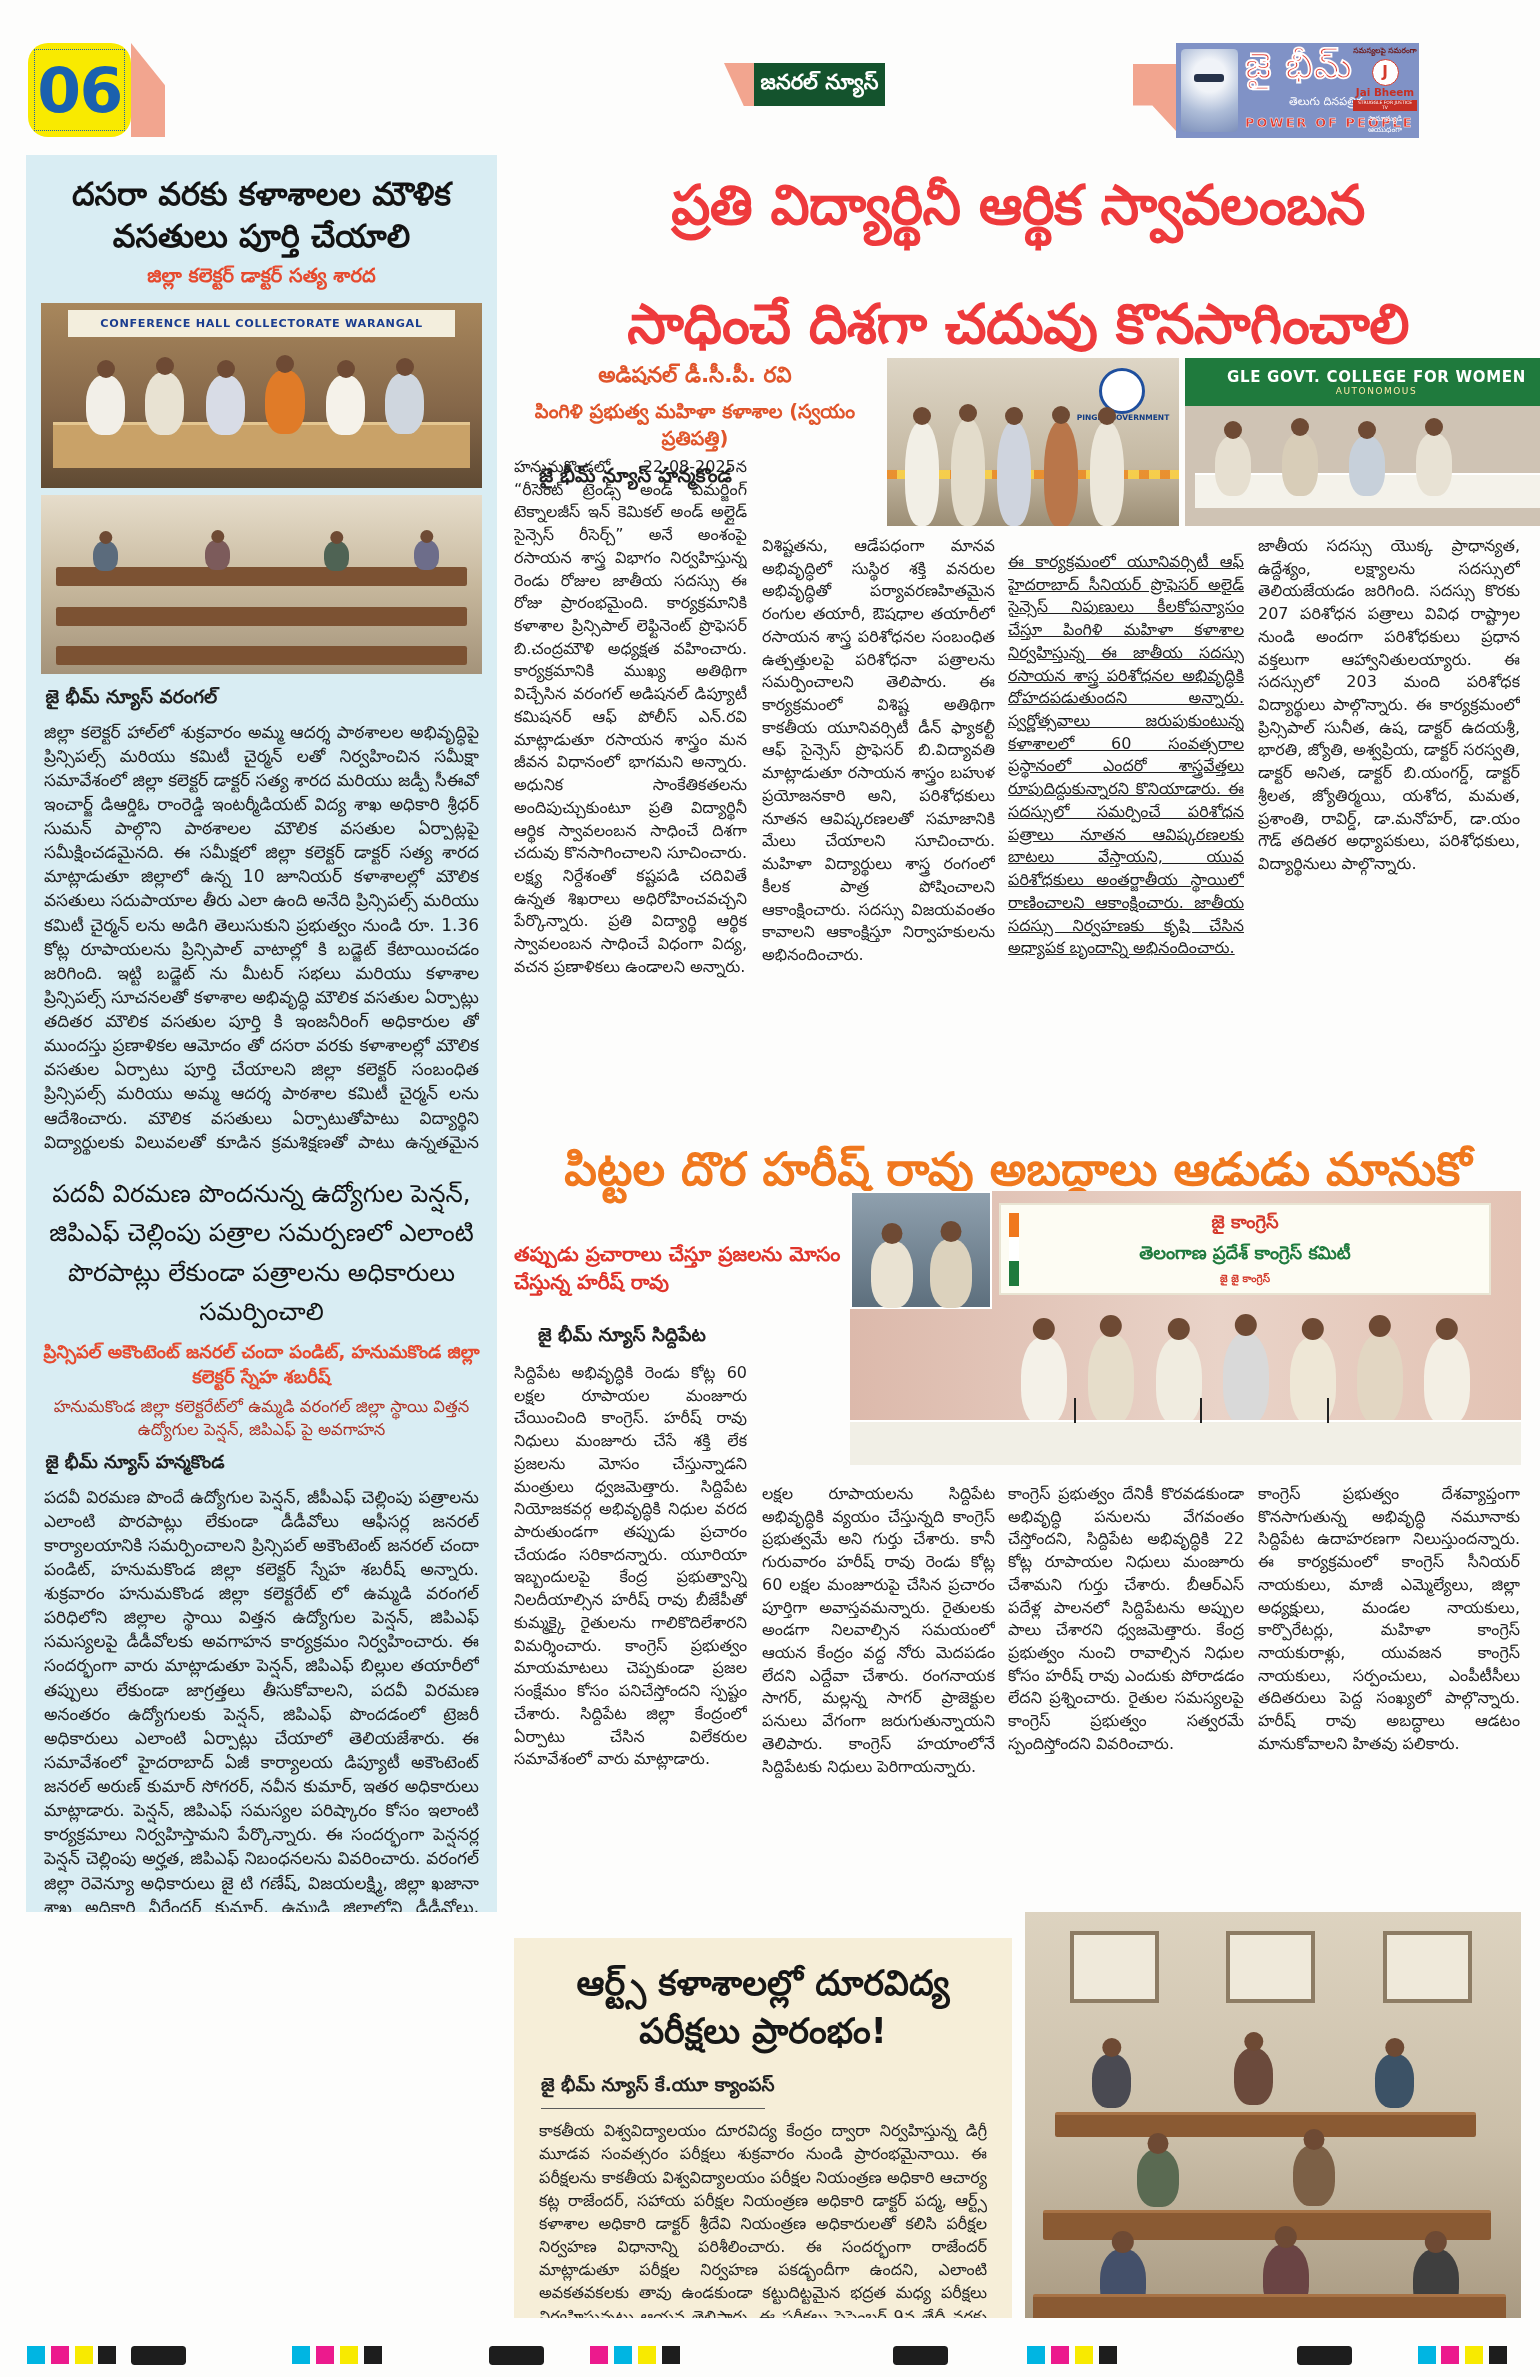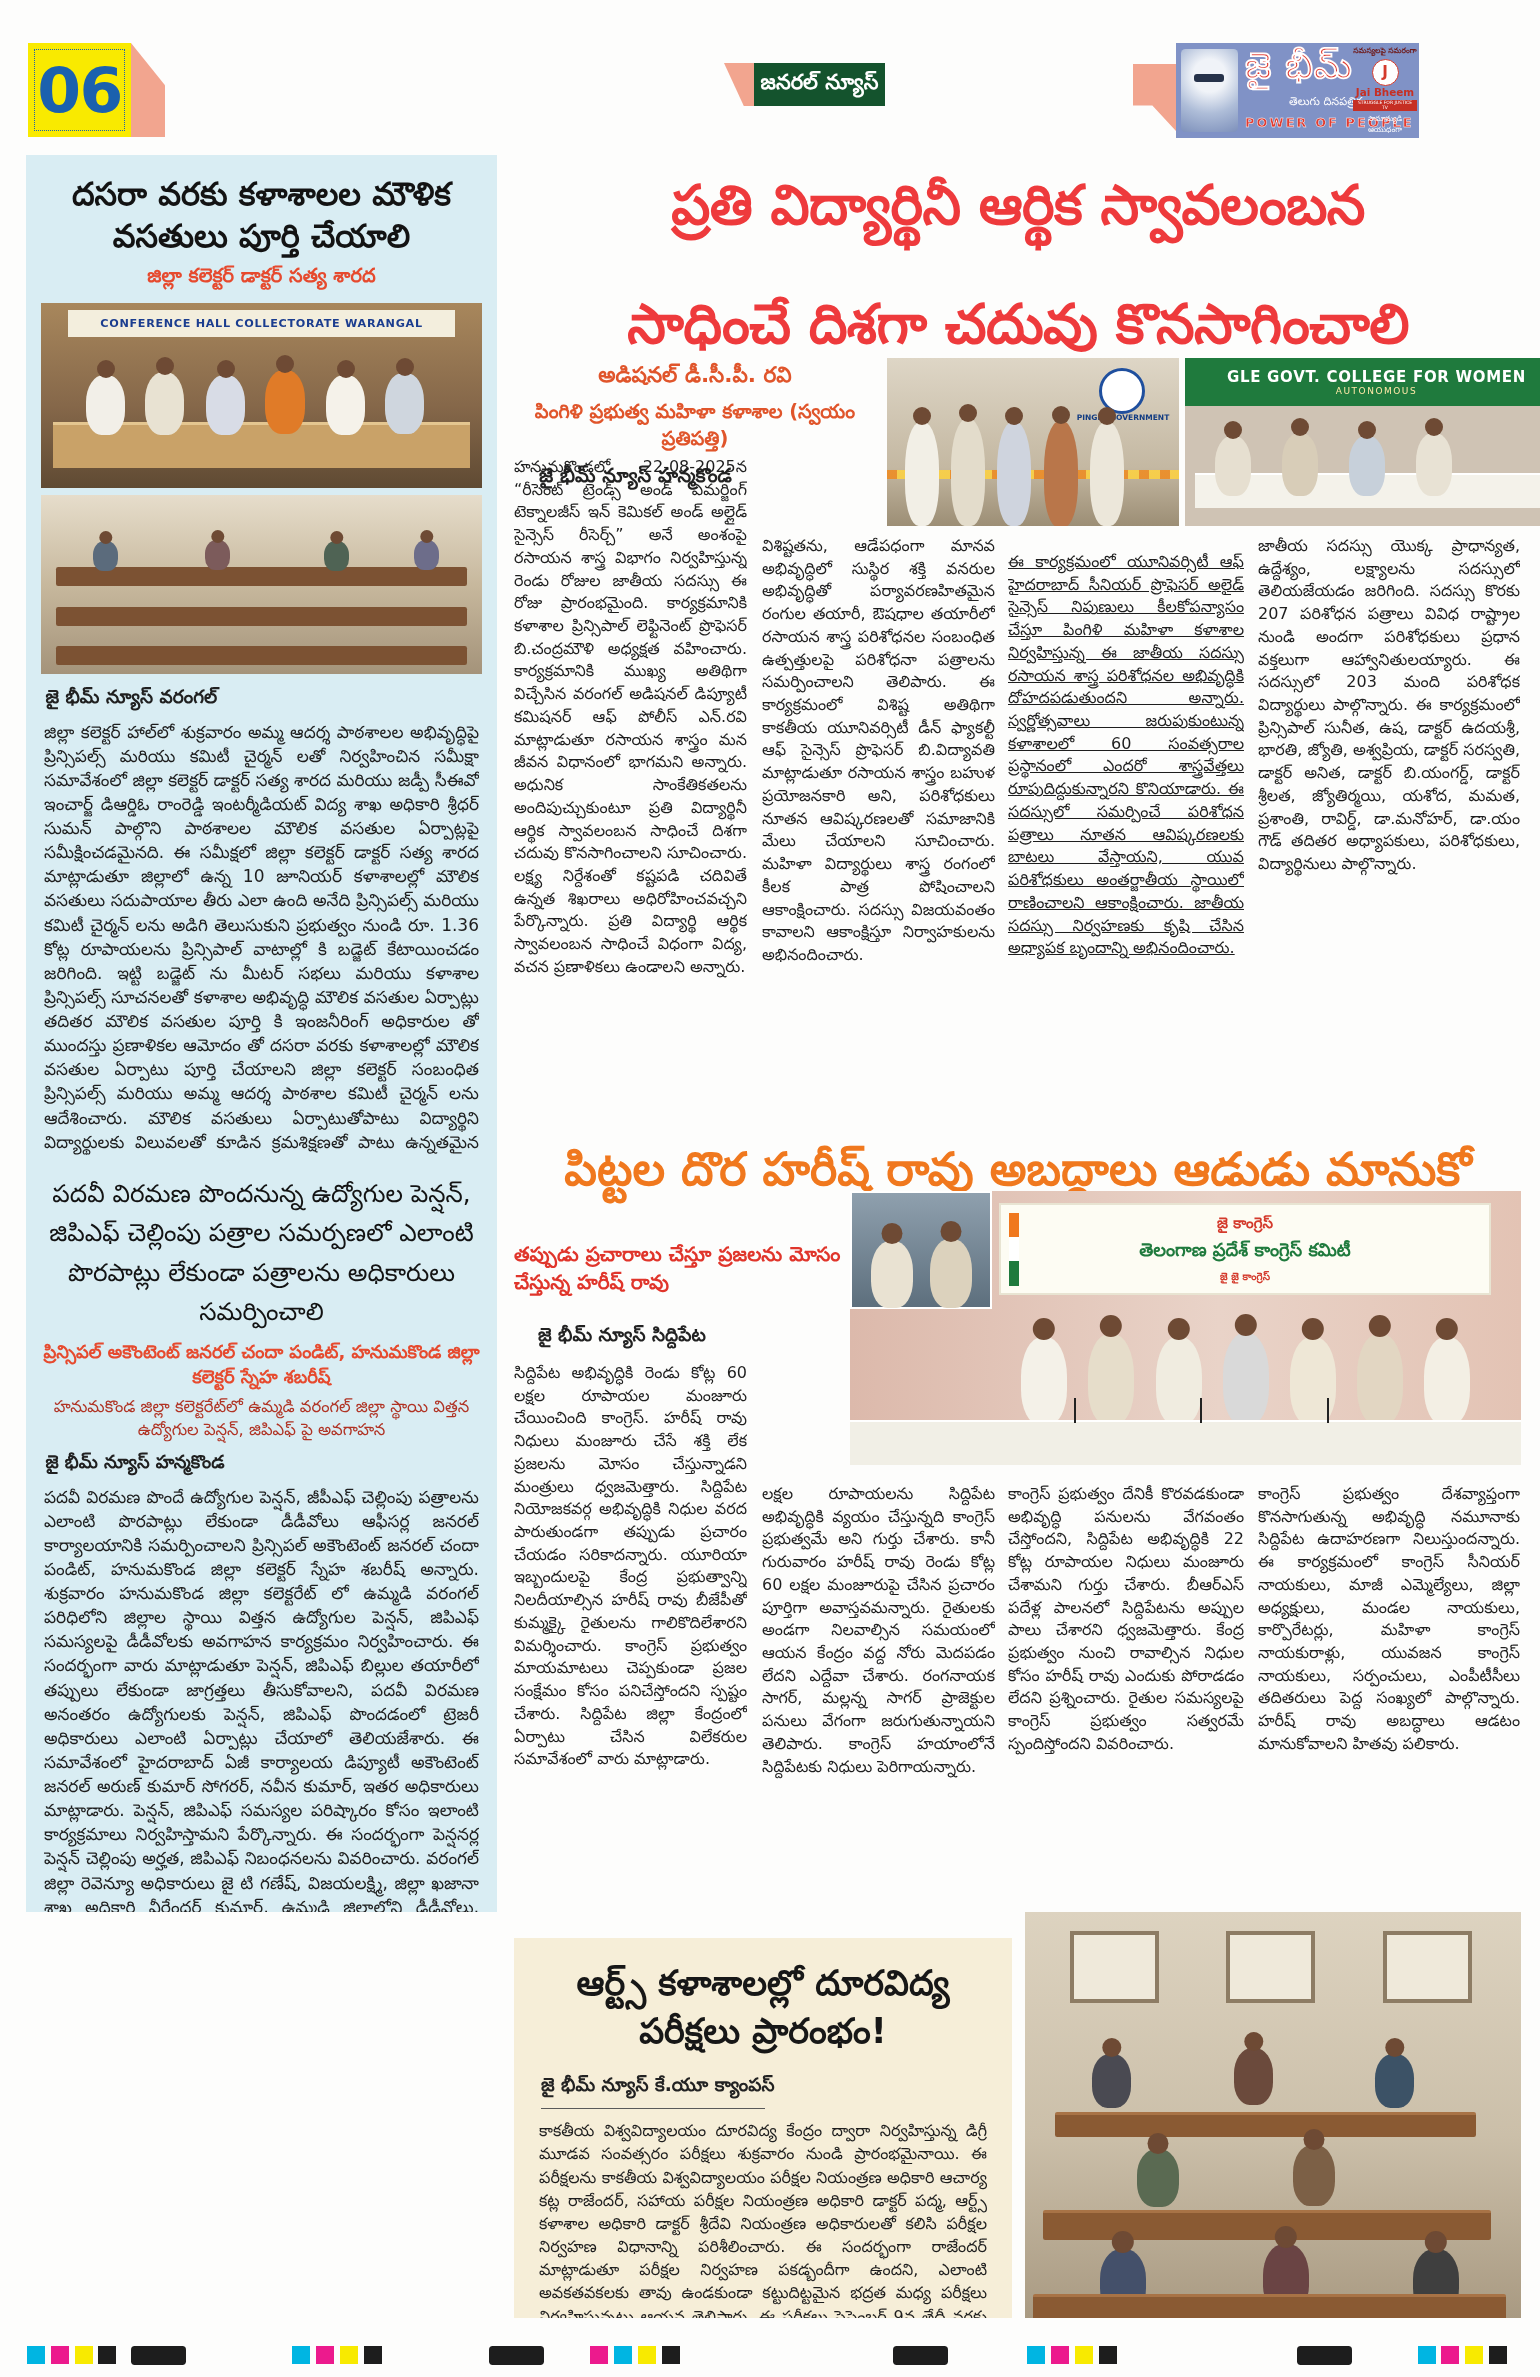--- a/index.html
+++ b/index.html
@@ -1,20 +1,20 @@
 <!DOCTYPE html>
 <html style="font-size:12px"><head>
 <meta charset="utf-8">
 <style>
   html,body{margin:0;padding:0;background:#ffffff;}
   .page{position:relative;width:1541px;height:2377px;background:#fdfdfc;overflow:hidden;
         font-family:"DejaVu Sans","Liberation Sans",sans-serif;color:#1c1c1c;}
 
   
-  .pageno-box{position:absolute;left:28px;top:43px;width:103px;height:94px;background:#f9ea00;z-index:3;}
+  .pageno-box{position:absolute;left:28px;top:43px;width:103px;height:94px;background:#f9ea00;z-index:3;border-radius:20px;}
   .pageno-inner{position:absolute;inset:6px;border:1.5px dotted #1b61ae;display:flex;align-items:center;justify-content:center;}
   .pageno{font-size:63px;font-weight:bold;color:#1b61ae;letter-spacing:-1.5px;}
   .pageno-shadow{position:absolute;left:131px;top:43px;width:34px;height:94px;background:#f2a58f;
                  clip-path:polygon(0 0,100% 45%,100% 100%,0 100%);z-index:2;}
   .topbar{position:absolute;left:131px;top:64px;width:1014px;height:42px;background:#7a3f99;z-index:1;
           display:flex;align-items:center;color:#fff;font-weight:bold;font-size:27px;padding-left:164px;box-sizing:border-box;gap:12px;}
   .datesep{width:3px;height:16.4px;background:#d9c7e8;display:inline-block;border-radius:1.5px;}
   .badge-wedge{position:absolute;left:724px;top:63px;width:36px;height:43px;background:#f2a58f;
                clip-path:polygon(0 0,100% 0,100% 100%,55% 100%);z-index:2;}
   .section-badge{position:absolute;left:754px;top:63px;width:131px;height:43px;background:#14532d;color:#fff;
@@ -100,21 +100,21 @@
   
   .h-headline{position:absolute;left:514px;top:1142px;width:1008px;text-align:center;font-size:46px;font-weight:800;
               color:#f0781e;white-space:nowrap;}
   .h-sub{position:absolute;left:514px;top:1240px;width:328px;text-align:left;font-size:20px;font-weight:bold;
          color:#e0352b;line-height:1.4;}
   .h-dateline{position:absolute;left:538px;top:1324px;font-size:18.6px;font-weight:bold;color:#222;}
   .h-photo{position:absolute;left:850px;top:1191px;width:671px;height:274px;overflow:hidden;
            background:linear-gradient(90deg,#dcb9ab 0%,#e9d3c8 55%,#e3c3b4 100%);}
   .h-banner{position:absolute;left:149px;top:12px;right:30px;height:88px;background:#fdfcf3;border:2.2px solid #e8e4d2;
             display:flex;flex-direction:column;align-items:center;justify-content:center;gap:4.5px;}
-  .h-banner .t1{font-size:15px;font-weight:bold;color:#d43a2c;}
+  .h-banner .t1{font-size:18px;font-weight:bold;color:#d43a2c;}
   .h-banner .t2{font-size:18px;font-weight:bold;color:#1f7a3d;}
   .h-banner .t3{font-size:10.4px;font-weight:bold;color:#d43a2c;}
   .tricolor{position:absolute;left:7.5px;top:7.5px;bottom:7.5px;width:10.4px;
             background:linear-gradient(180deg,#f0781e 0 33%,#ffffff 33% 66%,#1f7a3d 66% 100%);}
   .h-inset{position:absolute;left:0;top:0;width:142px;height:118px;background:linear-gradient(180deg,#8fa0ae,#5d6f7d);
            border:2.2px solid #ffffff;box-sizing:border-box;}
   .h-table{position:absolute;left:0;right:0;bottom:0;height:43px;background:#f1efe6;border-top:2.2px solid #fff;}
   .mic{position:absolute;bottom:42px;width:2.2px;height:25px;background:#222;}
 
   .hcol{position:absolute;width:233px;font-size:16px;line-height:1.42;text-align:justify;color:#1e1e1e;overflow:hidden;}

